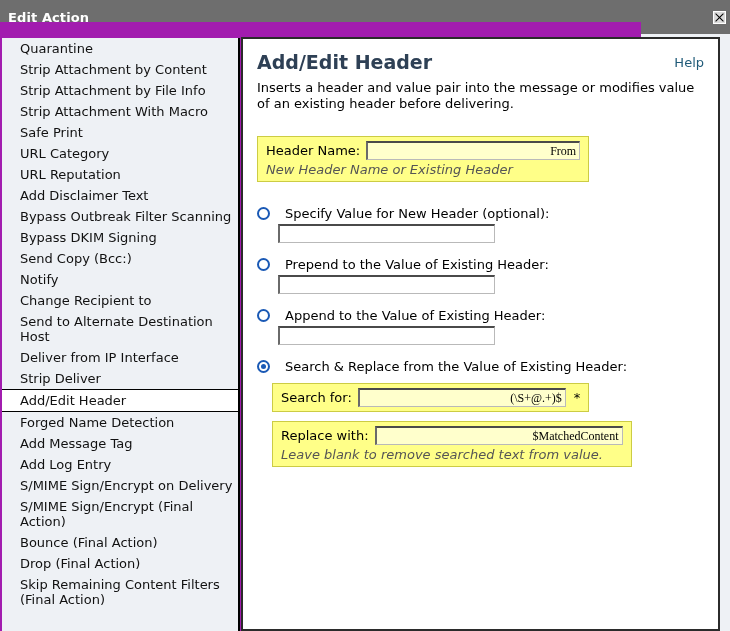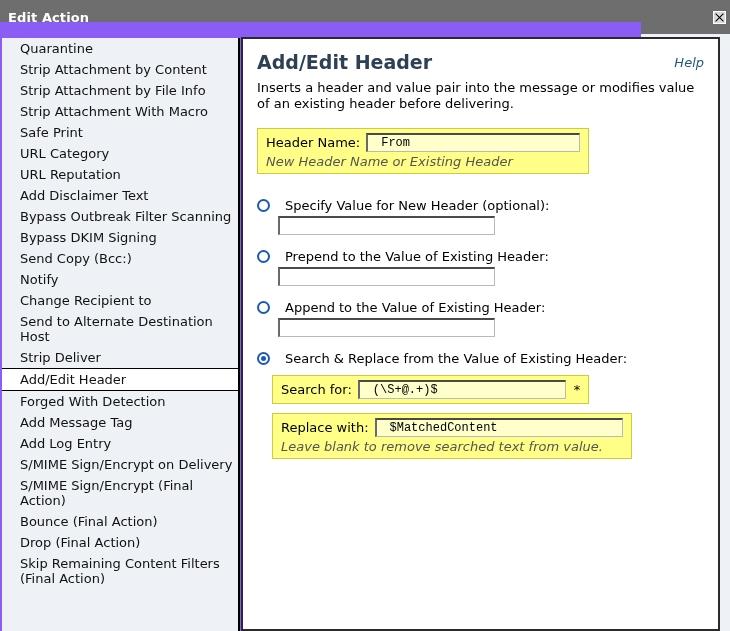--- a/index.html
+++ b/index.html
@@ -57,21 +57,21 @@
   }
   .close-box::before { transform: rotate(45deg); }
   .close-box::after  { transform: rotate(-45deg); }
 
   
   .window-body {
     position: absolute;
     left: 0; top: 22px;
     width: 641px;
     height: 609px;
-    background: #8b5cf6;
+    background: #a21caf;
   }
 
   
   .action-list {
     position: absolute;
     left: 2px;
     top: 16px;
     width: 238px;
     height: 593px;
     background: #eef1f5;
@@ -124,21 +124,20 @@
     color: #2e4055;
     margin: 0;
     line-height: 22px;
   }
   .help-link {
     font-size: 13px;
     color: #1f5a78;
     text-decoration: none;
     padding-top: 4px;
     cursor: pointer;
-    font-style: italic;
   }
   .panel-desc {
     margin-top: 7px;
     font-size: 13px;
     line-height: 16px;
     color: #000000;
     max-width: 450px;
   }
 
   
@@ -168,32 +167,33 @@
     color: #000000;
   }
   .asterisk {
     font-size: 13px;
     color: #000000;
     padding-left: 2px;
   }
 
   
   .txt {
-    font-family: Liberation Mono, monospace;
+    font-family: Liberation Serif, serif;
     font-size: 12px;
     color: #000000;
     background: #ffffcc;
     border-top: 2px solid #4a4a4a;
     border-left: 2px solid #6a6a6a;
     border-right: 1px solid #b9b9b9;
     border-bottom: 1px solid #b9b9b9;
-    padding: 1px 13px;
+    padding: 1px 3px;
     box-sizing: border-box;
     height: 19px;
     outline: none;
+    text-align: right;
   }
   .txt.plain {
     background: #ffffff;
   }
   .txt.w-header { width: 214px; }
   .txt.w-value  { width: 217px; }
   .txt.w-search { width: 208px; }
   .txt.w-replace{ width: 248px; }
 
   
@@ -260,43 +260,44 @@
       <div class="action-item">Safe Print</div>
       <div class="action-item">URL Category</div>
       <div class="action-item">URL Reputation</div>
       <div class="action-item">Add Disclaimer Text</div>
       <div class="action-item">Bypass Outbreak Filter Scanning</div>
       <div class="action-item">Bypass DKIM Signing</div>
       <div class="action-item">Send Copy (Bcc:)</div>
       <div class="action-item">Notify</div>
       <div class="action-item">Change Recipient to</div>
       <div class="action-item">Send to Alternate Destination Host</div>
+      <div class="action-item">Deliver from IP Interface</div>
       <div class="action-item">Strip Deliver</div>
       <div class="action-item selected">Add/Edit Header</div>
-      <div class="action-item">Forged With Detection</div>
+      <div class="action-item">Forged Name Detection</div>
       <div class="action-item">Add Message Tag</div>
       <div class="action-item">Add Log Entry</div>
       <div class="action-item">S/MIME Sign/Encrypt on Delivery</div>
       <div class="action-item">S/MIME Sign/Encrypt (Final Action)</div>
       <div class="action-item">Bounce (Final Action)</div>
       <div class="action-item">Drop (Final Action)</div>
       <div class="action-item">Skip Remaining Content Filters (Final Action)</div>
     </div>
 
   <div class="panel">
     <div class="panel-inner">
 
       <div class="panel-head">
         <h1 class="panel-title">Add/Edit Header</h1>
         <a class="help-link">Help</a>
       </div>
 
       <div class="panel-desc">Inserts a header and value pair into the message or modifies value of an existing header before delivering.</div>
 
-      <div style="margin-top:16px;">
+      <div style="margin-top:24px;">
         <span class="hl-box">
           <span class="hl-row">
             <span class="field-label">Header Name:</span>
             <input class="txt w-header" type="text" value="From" style="">
           </span>
           <span class="hint">New Header Name or Existing Header</span>
         </span>
       </div>
 
       <div class="options">

